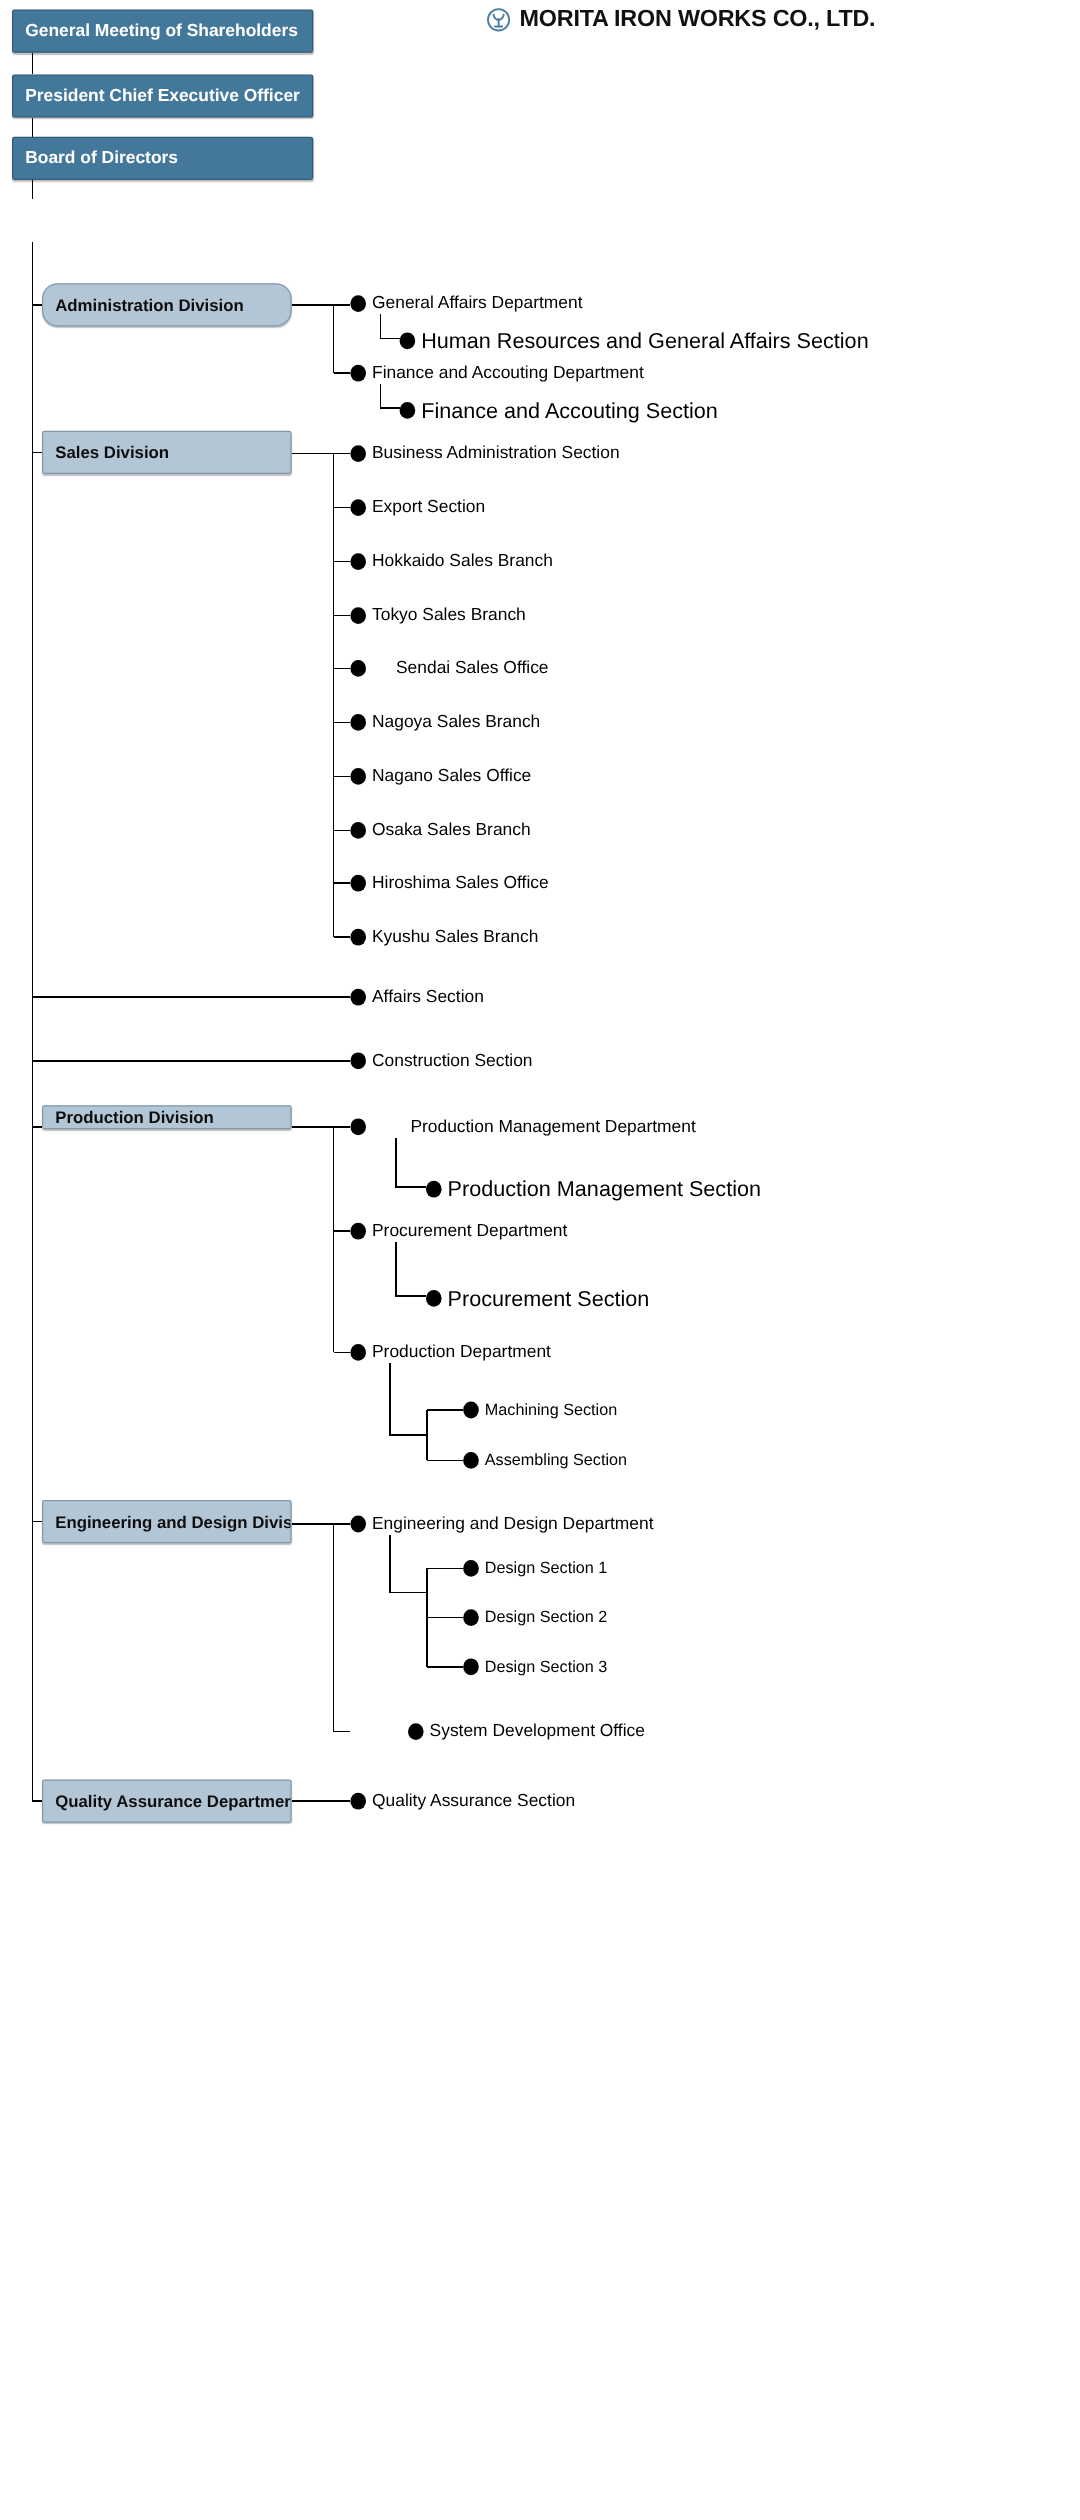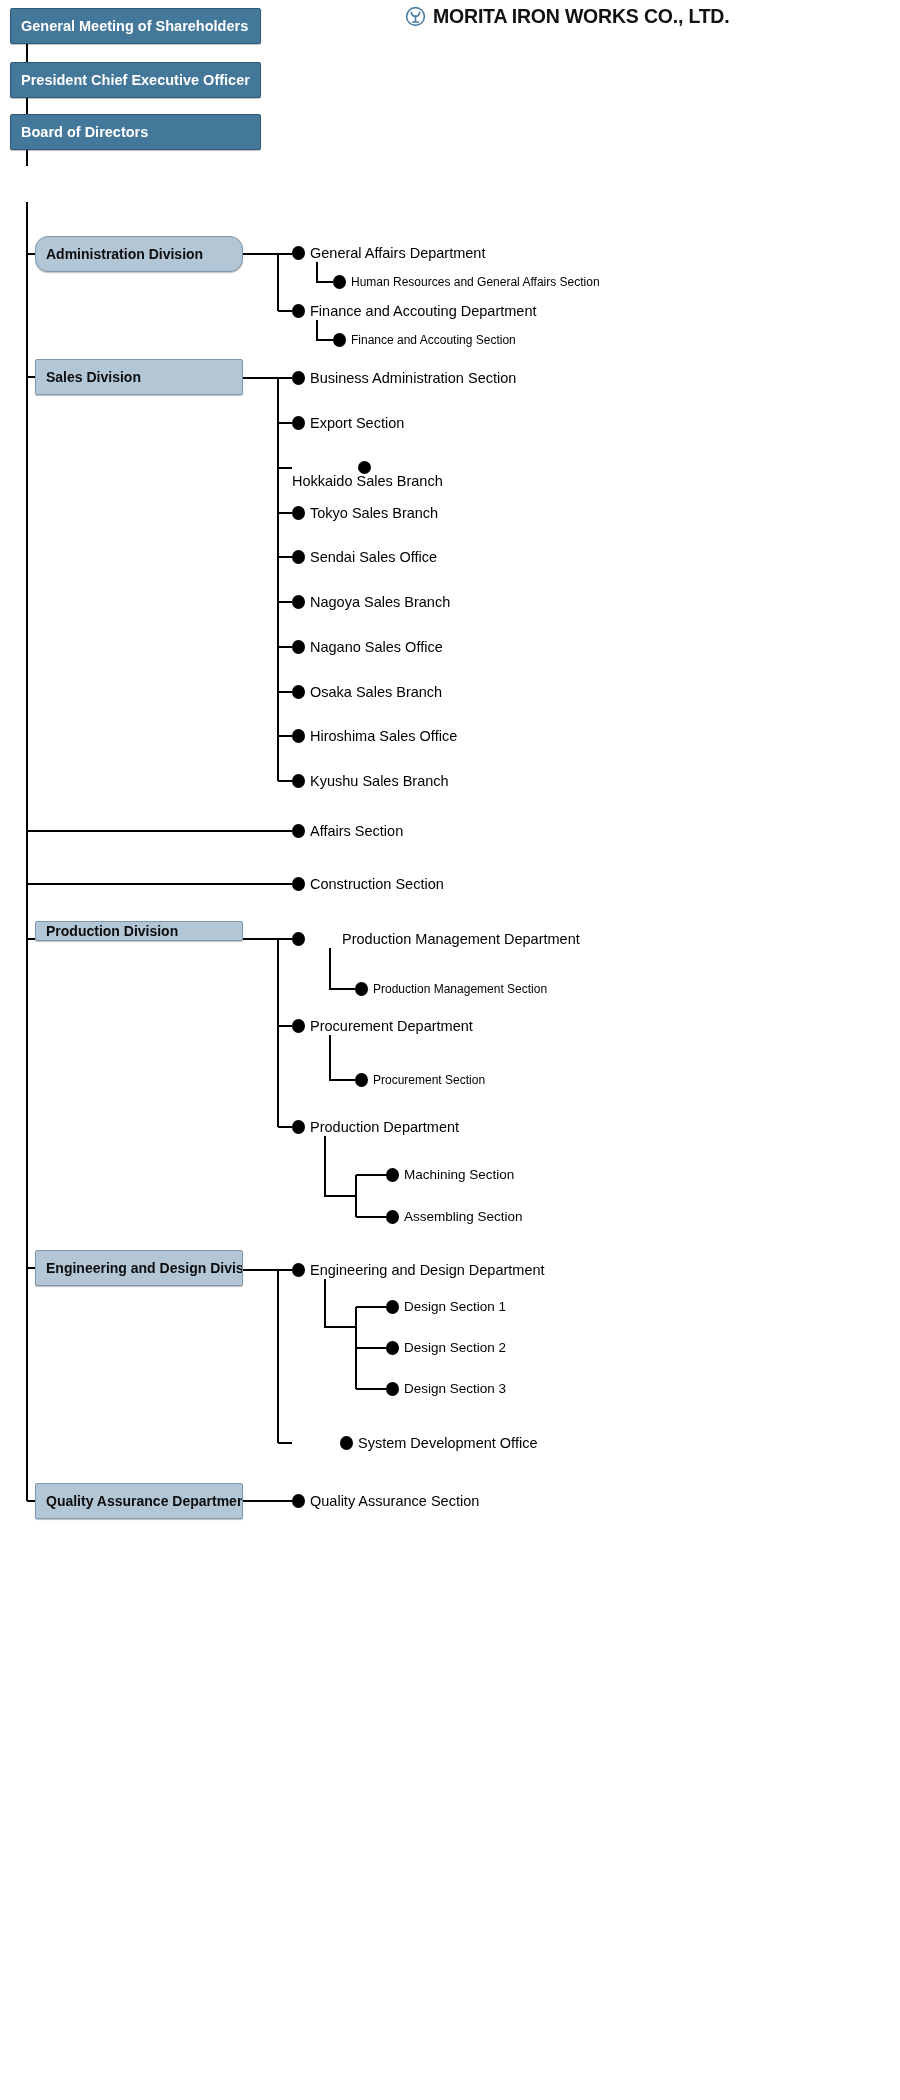--- a/index.html
+++ b/index.html
@@ -99,21 +99,21 @@
     background: #000;
     border-radius: 50%;
     margin-right: 5px;
   }
   .leaf .leaf-label {
     font-family: "Liberation Sans", sans-serif;
     font-size: 14.5px;
     color: #000;
     line-height: 1;
   }
-  .leaf.depth-2 .leaf-label { font-size: 12px; }
+  .leaf.depth-2 .leaf-label { font-size: 18px; }
   .leaf.depth-3 .leaf-label { font-size: 13.5px; }
 </style>
 </head>
 <body>
 
 <div id="chart-root">
 
   <div class="company-header">
     <svg class="logo-mark" viewBox="0 0 32 32" aria-hidden="true">
       <circle cx="16" cy="16" r="13.5" fill="none" stroke="#4a7ea3" stroke-width="2.4"></circle>
@@ -232,29 +232,29 @@
         <span class="leaf-label">Finance and Accouting Section</span>
       </div>
       <div class="leaf depth-1" style="left: 292px; top: 371px;">
         <span class="bullet"></span>
         <span class="leaf-label">Business Administration Section</span>
       </div>
       <div class="leaf depth-1" style="left: 292px; top: 416px;">
         <span class="bullet"></span>
         <span class="leaf-label">Export Section</span>
       </div>
-      <div class="leaf depth-1" style="left: 292px; top: 461px; flex-direction: column;">
+      <div class="leaf depth-1" style="left: 292px; top: 461px;">
         <span class="bullet"></span>
         <span class="leaf-label">Hokkaido Sales Branch</span>
       </div>
       <div class="leaf depth-1" style="left: 292px; top: 506px;">
         <span class="bullet"></span>
         <span class="leaf-label">Tokyo Sales Branch</span>
       </div>
-      <div class="leaf depth-1" style="left: 292px; top: 550px;">
+      <div class="leaf depth-1" style="left: 292px; top: 550px; gap: 20px;">
         <span class="bullet"></span>
         <span class="leaf-label">Sendai Sales Office</span>
       </div>
       <div class="leaf depth-1" style="left: 292px; top: 595px;">
         <span class="bullet"></span>
         <span class="leaf-label">Nagoya Sales Branch</span>
       </div>
       <div class="leaf depth-1" style="left: 292px; top: 640px;">
         <span class="bullet"></span>
         <span class="leaf-label">Nagano Sales Office</span>

